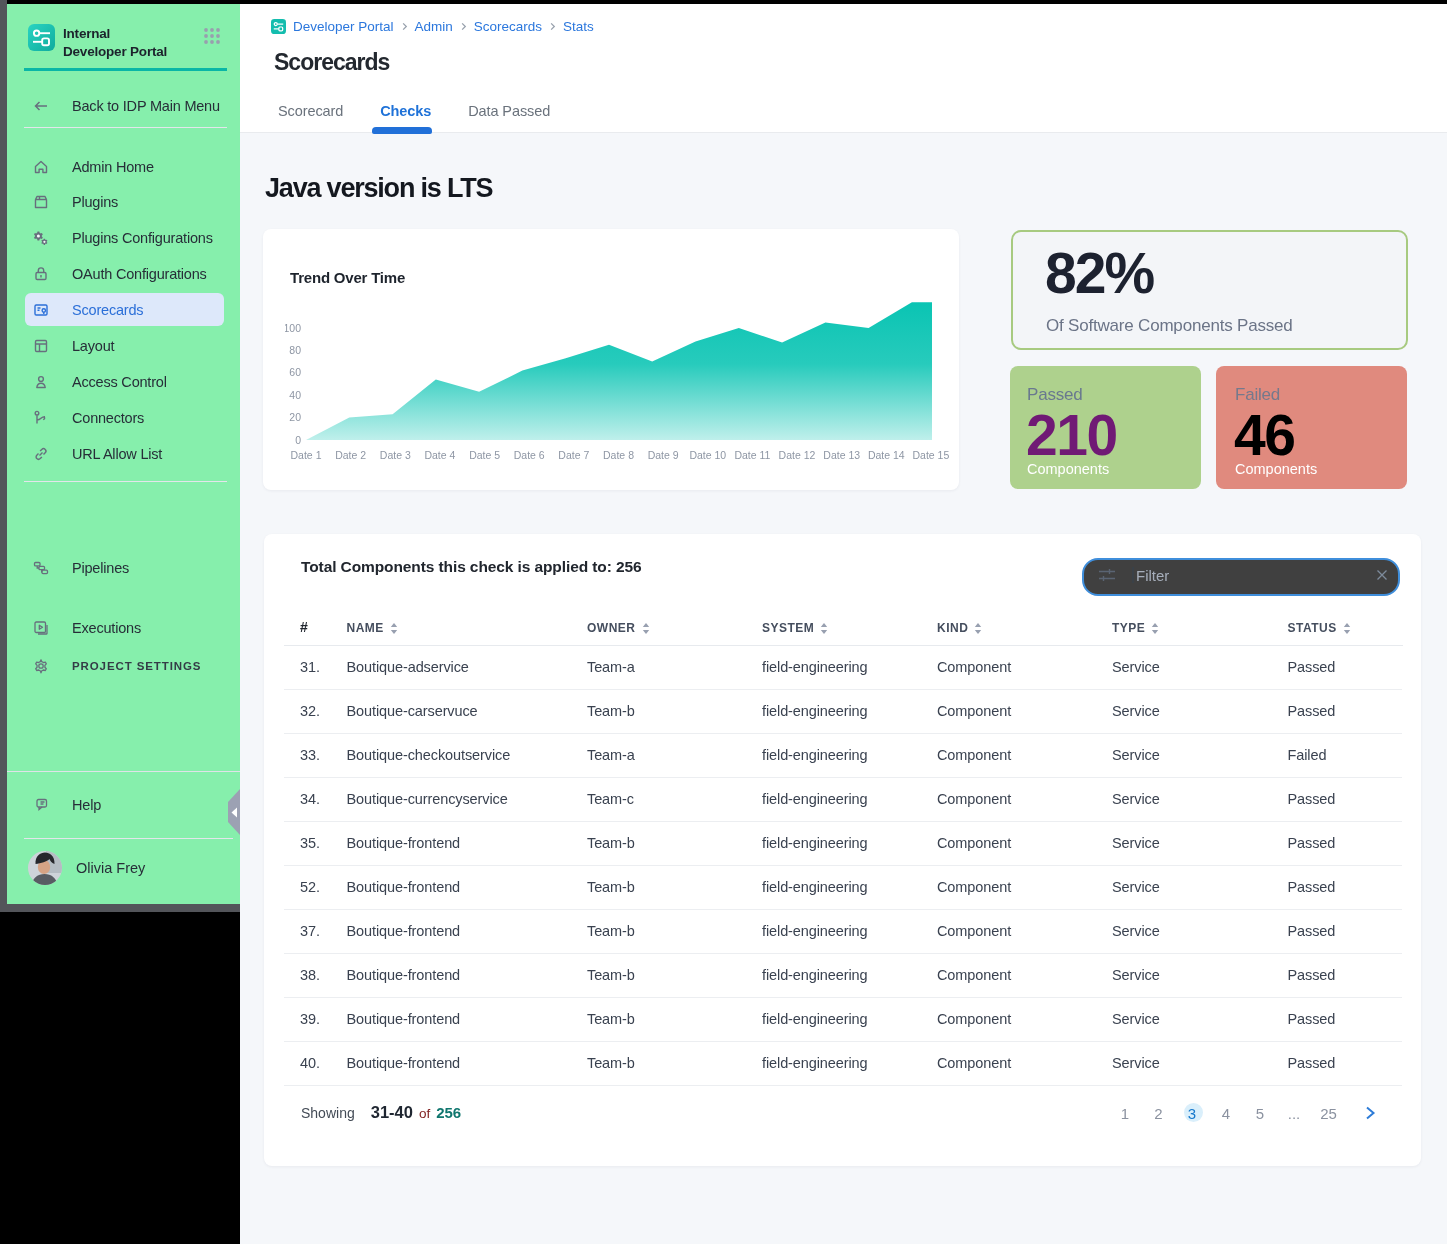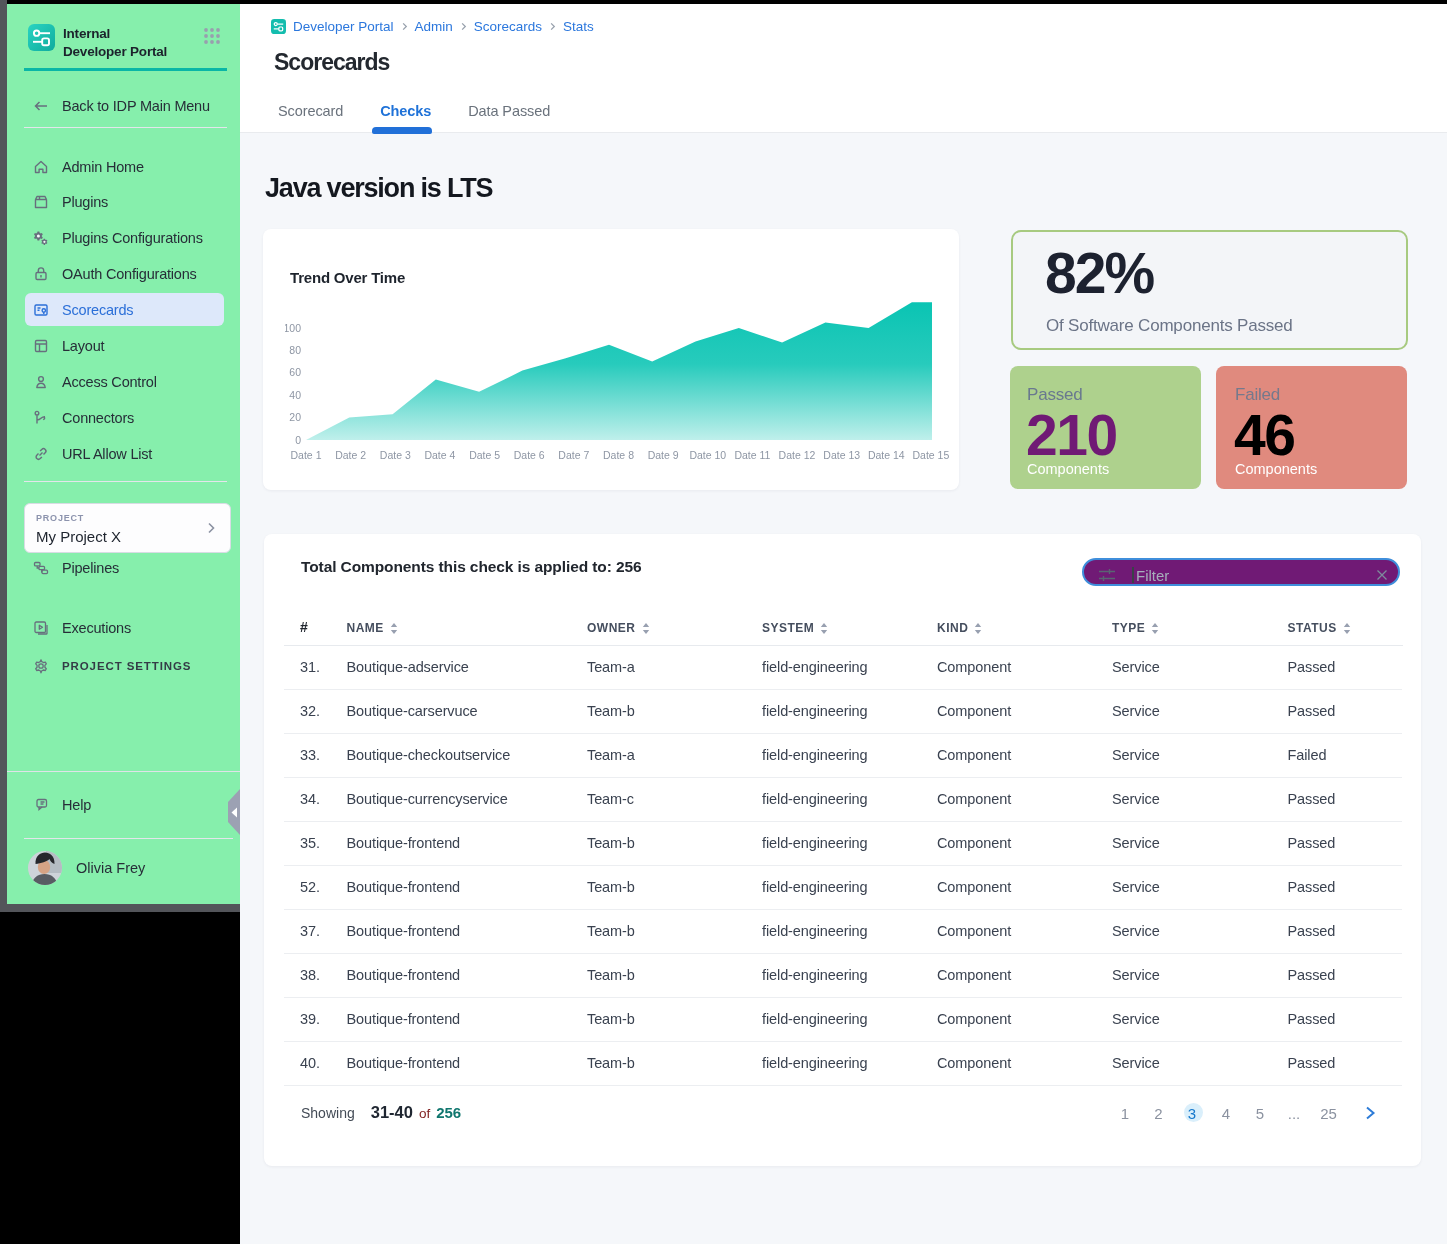--- a/index.html
+++ b/index.html
@@ -7,21 +7,21 @@
   body { font-family:"Liberation Sans", sans-serif; background:#000; }
   #page { position:relative; width:1447px; height:1244px; background:#000; overflow:hidden; }
   .abs { position:absolute; }
 
   
   #edgeL { position:absolute; left:0; top:0; width:7px; height:911px; background:#53555a; }
   #edgeB { position:absolute; left:0; top:904px; width:240px; height:8px; background:#53555a; }
 
   
   #sidebar { position:absolute; left:7px; top:4px; width:233px; height:900px; background:#86efac; }
-  #sidebar .row { position:absolute; left:26px; display:flex; align-items:center; gap:13px; height:20px;
+  #sidebar .row { position:absolute; left:26px; display:flex; align-items:center; gap:23px; height:20px;
                   font-size:14.5px; color:#272e38; letter-spacing:-0.2px; white-space:nowrap; }
   #sidebar .row svg { flex:0 0 auto; }
   .divider { position:absolute; background:#e3e6eb; height:1px; }
 
   
   #main { position:absolute; left:240px; top:4px; width:1207px; height:1240px; background:#f5f7fa; }
   #header { position:absolute; left:0; top:0; width:1207px; height:129px; background:#fff; border-bottom:1px solid #e9ebee; }
 
   .card { position:absolute; background:#fff; border-radius:8px; }
 
@@ -133,27 +133,20 @@
       <span>Connectors</span>
     </div>
     <div class="row" style="top:440px">
       <svg width="16" height="16" viewBox="0 0 16 16" fill="none" stroke="#676f7d" stroke-width="1.4">
           <path d="M6.5 9.5l3-3M5.5 7.5L3.8 9.2a2.4 2.4 0 003.4 3.4l1.7-1.7M10.5 8.5l1.7-1.7a2.4 2.4 0 00-3.4-3.4L7.1 5.1"></path>
         </svg>
       <span>URL Allow List</span>
     </div>
     <div class="divider" style="left:17px;top:477px;width:203px"></div>
 
-    <div class="abs" style="left:17px;top:499px;width:207px;height:50px;background:#fdfdfe;border:1px solid #d8dce4;border-radius:6px">
-      <div class="abs" style="left:11px;top:9px;font-size:9px;font-weight:700;letter-spacing:0.8px;color:#8c93ad">PROJECT</div>
-      <div class="abs" style="left:11px;top:24px;font-size:15px;color:#1e242e">My Project X</div>
-      <svg class="abs" style="right:12px;top:17px" width="14" height="14" viewBox="0 0 14 14" fill="none" stroke="#8b92a2" stroke-width="1.6">
-          <path d="M5 2.5L9.5 7 5 11.5"></path>
-        </svg>
-    </div>
 
     <div class="row" style="top:554px">
       <svg width="16" height="16" viewBox="0 0 16 16" fill="none" stroke="#676f7d" stroke-width="1.3">
           <rect x="1.5" y="2.5" width="5.5" height="3.4" rx="1"></rect>
           <rect x="6" y="6.3" width="5.5" height="3.4" rx="1"></rect>
           <rect x="9" y="10.2" width="5.5" height="3.4" rx="1"></rect>
           <path d="M4.2 5.9v2.1H6M8.7 9.7v2.2h.3"></path>
         </svg>
       <span>Pipelines</span>
     </div>
@@ -292,21 +285,21 @@
       </div>
       <div class="abs" style="left:976px;top:362px;width:191px;height:123px;background:#e08a7e;border-radius:8px">
         <div class="abs" style="left:19px;top:19px;font-size:17px;color:#75798c;letter-spacing:-0.2px">Failed</div>
         <div class="abs" style="left:18px;top:36px;font-size:57px;font-weight:700;letter-spacing:-1.5px;color:#000000">46</div>
         <div class="abs" style="left:19px;top:95px;font-size:14.5px;color:#fff">Components</div>
       </div>
 
       <div class="card" id="tcard" style="left:24px;top:530px;width:1157px;height:632px;box-shadow:0 1px 3px rgba(30,40,60,0.06)">
         <div class="abs" style="left:37px;top:24px;font-size:15.5px;font-weight:700;letter-spacing:-0.1px;color:#21262e">Total Components this check is applied to: 256</div>
 
-        <div class="abs" style="left:818px;top:24px;width:318px;height:28px;background:#701a75;border:2px solid #3f8edb;border-radius:16px">
+        <div class="abs" style="left:818px;top:24px;width:318px;height:38px;background:#404040;border:2px solid #3f8edb;border-radius:16px">
           <svg class="abs" style="left:14px;top:8px" width="18" height="14" viewBox="0 0 18 14" stroke="#5a6473" stroke-width="1.4" fill="none">
             <path d="M1 3.5h16M1 10.5h16"></path>
             <path d="M11.5 1v5M5.5 8v5"></path>
           </svg>
           <div class="abs" style="left:48px;top:7px;width:1.5px;height:16px;background:#3a4148"></div>
           <div class="abs" style="left:52px;top:7px;font-size:15px;color:#a6aebb">Filter</div>
           <svg class="abs" style="right:10px;top:9px" width="12" height="12" viewBox="0 0 12 12" stroke="#7d8b9c" stroke-width="1.3">
               <path d="M1.5 1.5l9 9M10.5 1.5l-9 9"></path>
             </svg>
         </div>

